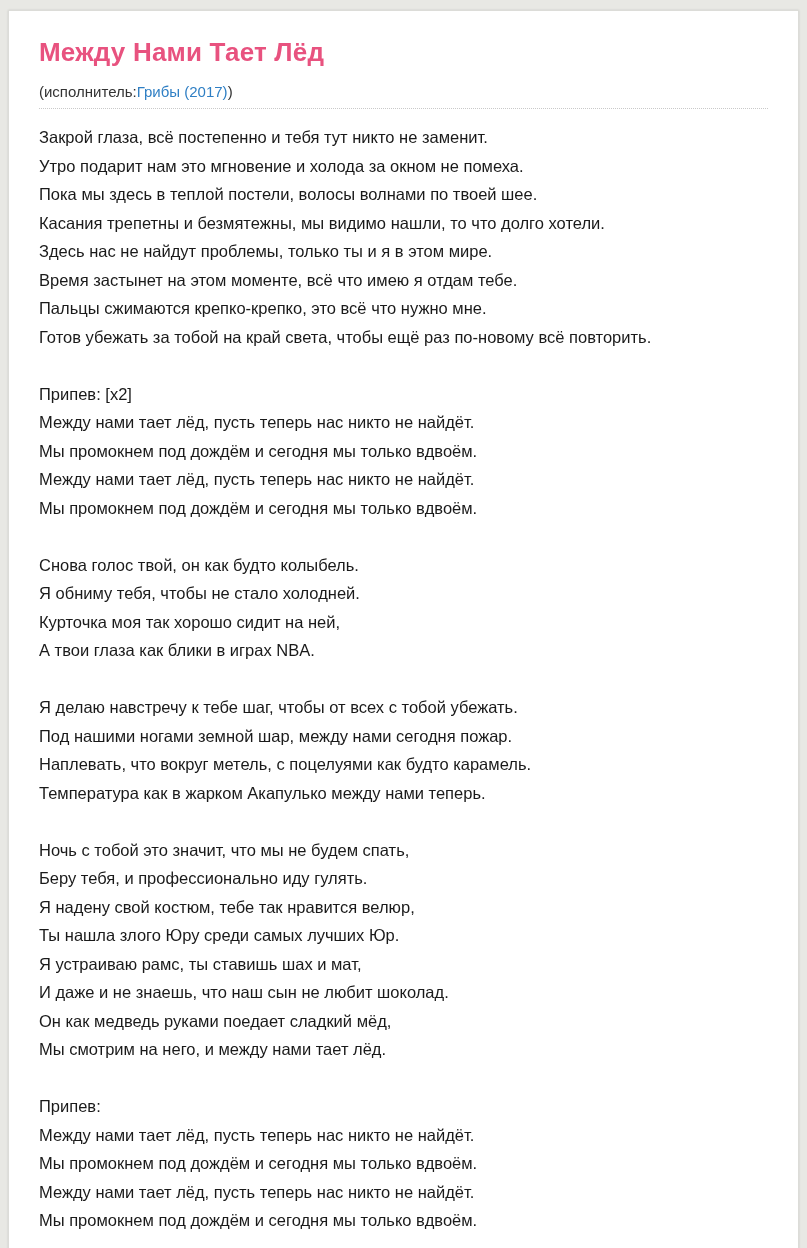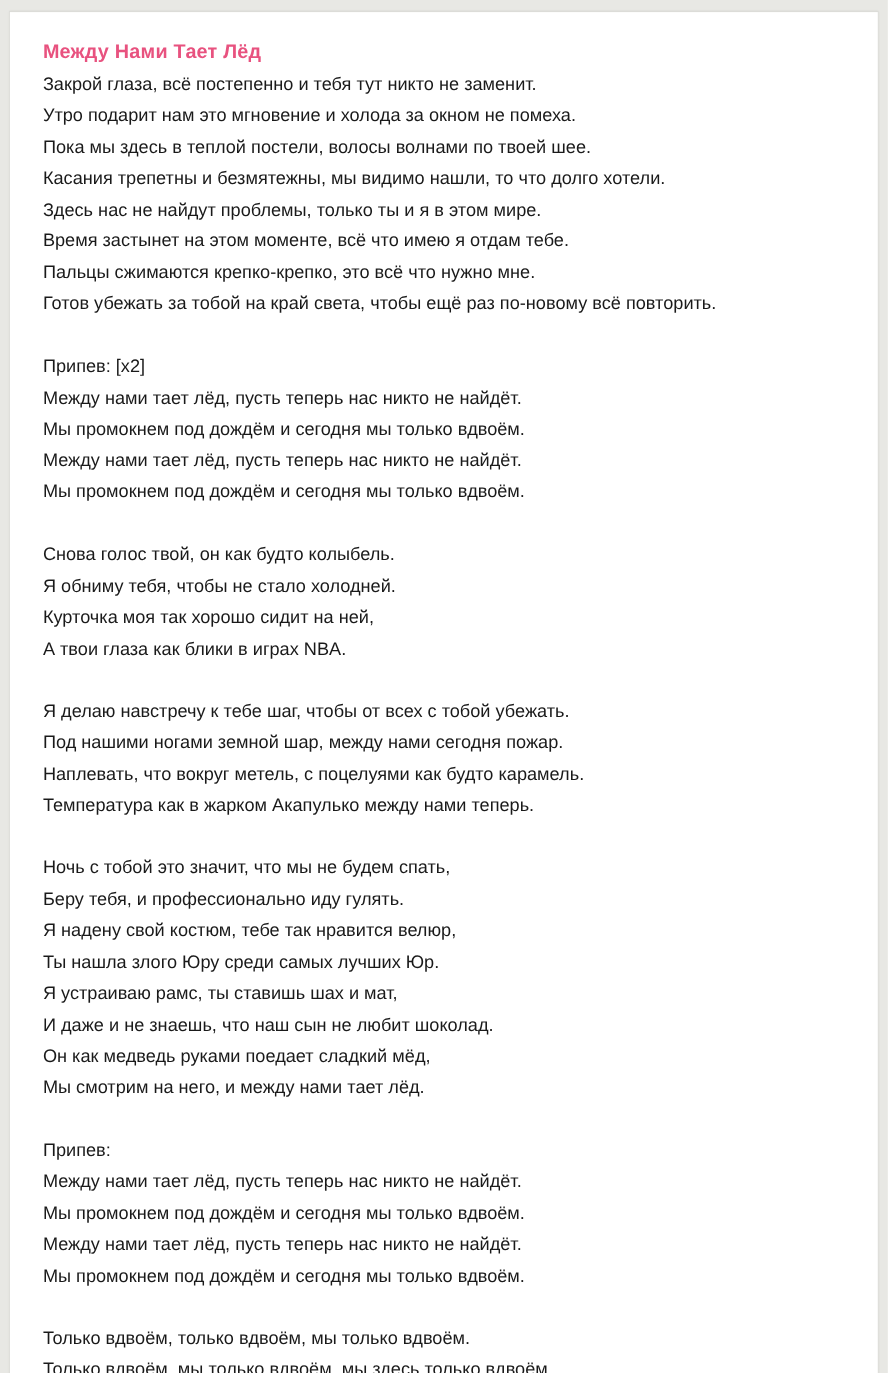--- a/index.html
+++ b/index.html
@@ -23,24 +23,24 @@
   .sheet {
     background: #ffffff;
     border: 1px solid #dcdcd8;
     box-shadow: 0 0 2px rgba(0,0,0,0.12);
     box-sizing: border-box;
     min-height: 1228px;
     padding: 26px 30px 20px 30px;
   }
   .song-title {
     color: #e8527f;
-    font-size: 18px;
+    font-size: 26px;
     font-weight: bold;
     line-height: 1.2;
-    margin: 0 0 4px 0;
+    margin: 0 0 15px 0;
     letter-spacing: 0.2px;
   }
   .artist-line {
     font-size: 15px;
     color: #333333;
     padding-bottom: 8px;
     border-bottom: 1px dotted #c9c9c9;
     margin-bottom: 14px;
   }
   .artist-link {
@@ -59,20 +59,23 @@
   }
 </style>
 </head>
 <body>
 
 <div class="page">
   <div class="sheet">
 
     <h1 class="song-title">Между Нами Тает Лёд</h1>
 
+    <div class="artist-line">
+      <span>(исполнитель:</span><span class="artist-link">Грибы (2017)</span><span>)</span>
+    </div>
 
     <div class="lyrics">Закрой глаза, всё постепенно и тебя тут никто не заменит.
 Утро подарит нам это мгновение и холода за окном не помеха.
 Пока мы здесь в теплой постели, волосы волнами по твоей шее.
 Касания трепетны и безмятежны, мы видимо нашли, то что долго хотели.
 Здесь нас не найдут проблемы, только ты и я в этом мире.
 Время застынет на этом моменте, всё что имею я отдам тебе.
 Пальцы сжимаются крепко-крепко, это всё что нужно мне.
 Готов убежать за тобой на край света, чтобы ещё раз по-новому всё повторить.
 

